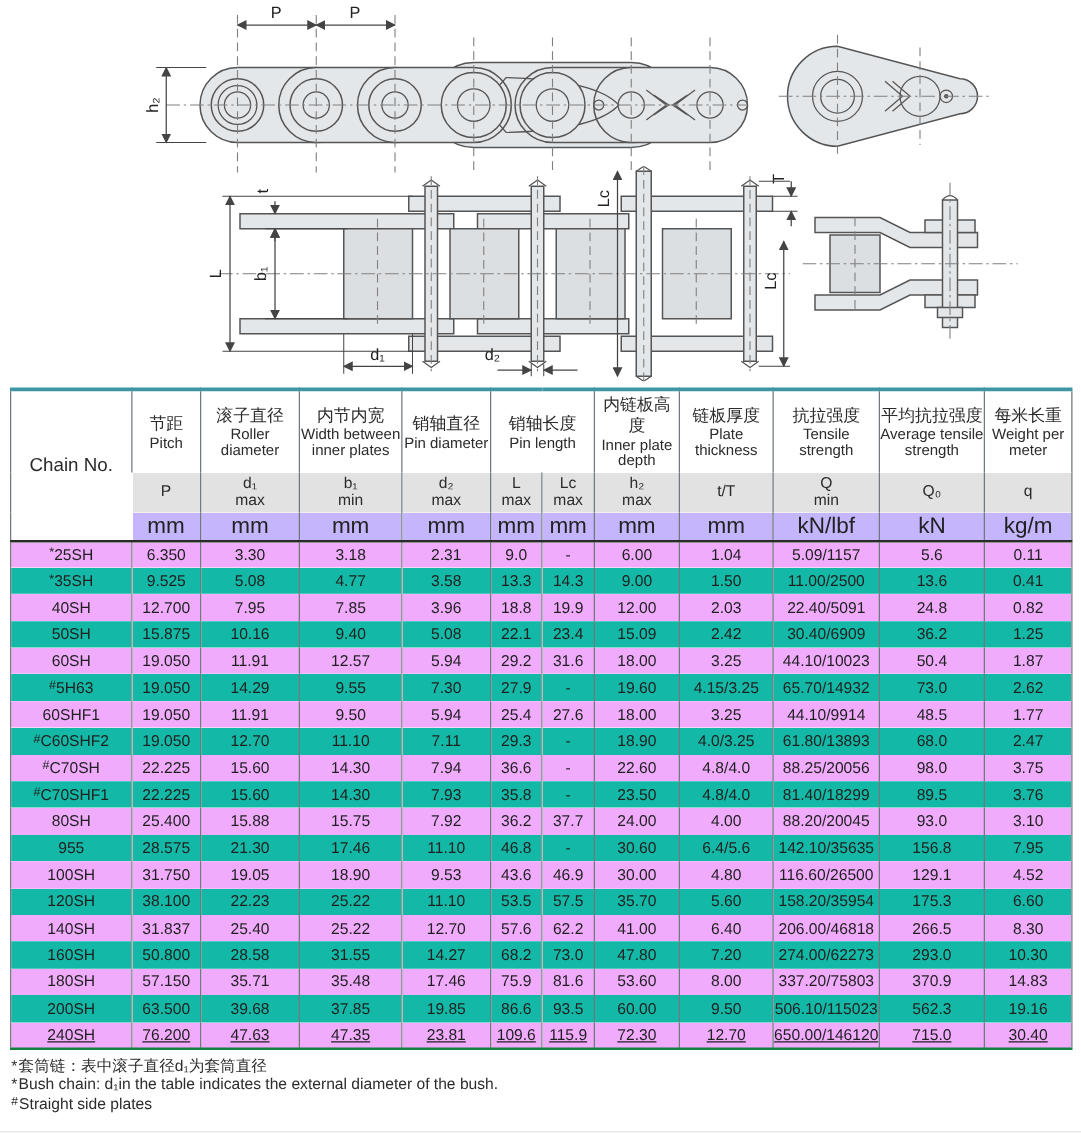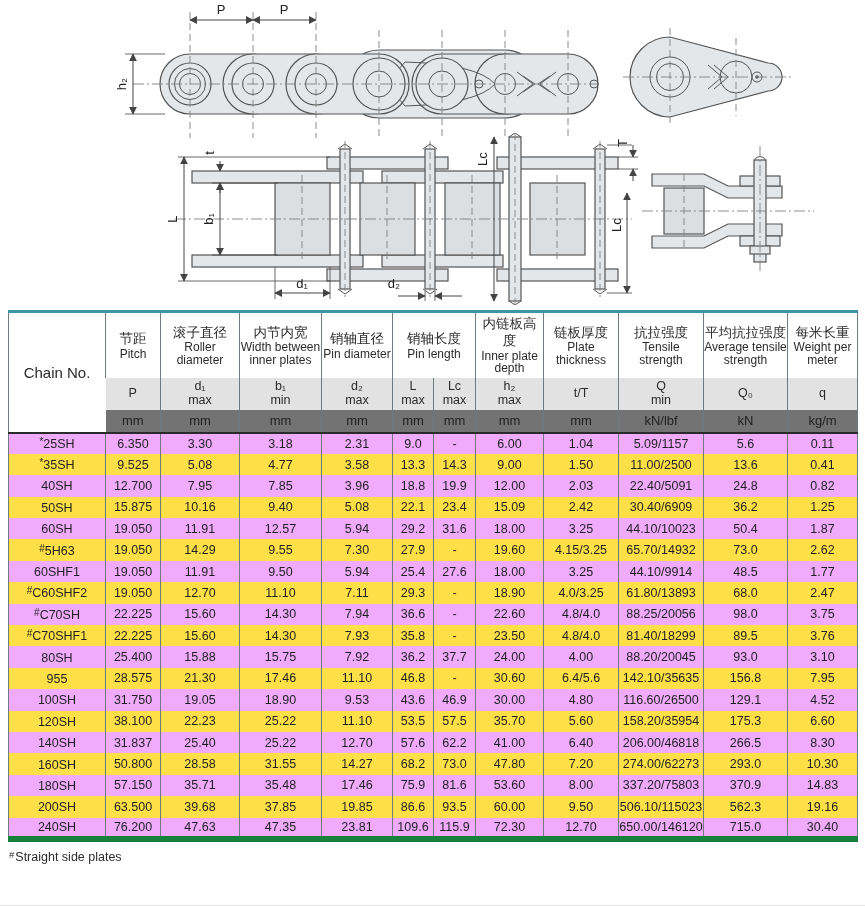--- a/index.html
+++ b/index.html
@@ -27,27 +27,27 @@
     border-left:1px solid #6f7a7e;padding:0;text-align:center;vertical-align:middle;
     font-weight:normal;overflow:hidden;
   }
   .spec-table th:first-child,.spec-table td:first-child{border-left:none;}
   tr.h-title{height:66px;}
   tr.h-title th{color:#2b2b2b;}
   .cn{font-size:13.5px;line-height:1.25;}
   .en{font-size:12px;line-height:1.02;}
   tr.h-sym{height:32px;background:#e2e2e2;}
   tr.h-sym td{font-size:12.5px;line-height:1.05;color:#2b2b2b;}
-  tr.h-unit{height:23px;background:#737373;font-size:13px;}
+  tr.h-unit{height:23px;background:#c4b5fd;font-size:18px;}
   thead{border-bottom:2px solid #2b2b2b;}
   tbody tr{height:21.4px;}
   tbody td{font-size:12.5px;color:#1f1f1f;}
   tbody tr.blue{background:#f0abfc;}
-  tbody tr.white{background:#fde047;}
-  tbody tr:last-child{border-bottom:6px solid #15803d;}
+  tbody tr.white{background:#14b8a6;}
+  tbody tr:last-child{border-bottom:2px solid #15803d;text-decoration:underline;}
   .pfx{font-size:10px;vertical-align:3px;}
   .chain-head{font-size:15px;}
 
   .footnotes{margin:6px 0 0 9px;font-size:12.5px;line-height:14.5px;color:#2c2c2c;}
   .fn .pf{margin-right:1px;}
   .fn .sup{font-size:9.5px;vertical-align:3px;}
 </style>
 </head>
 <body>
 
@@ -604,14 +604,16 @@
     <td>72.30</td>
     <td>12.70</td>
     <td>650.00/146120</td>
     <td>715.0</td>
     <td>30.40</td>
   </tr>
     </tbody>
 </table>
 
 <div class="footnotes">
+  <div class="fn"><span class="pf">*</span><span>套筒链：表中滚子直径d₁为套筒直径</span></div>
+  <div class="fn"><span class="pf">*</span><span>Bush chain: d₁in the table indicates the external diameter of the bush.</span></div>
   <div class="fn"><span class="pf sup">#</span><span>Straight side plates</span></div>
 </div>
 
 </body></html>

